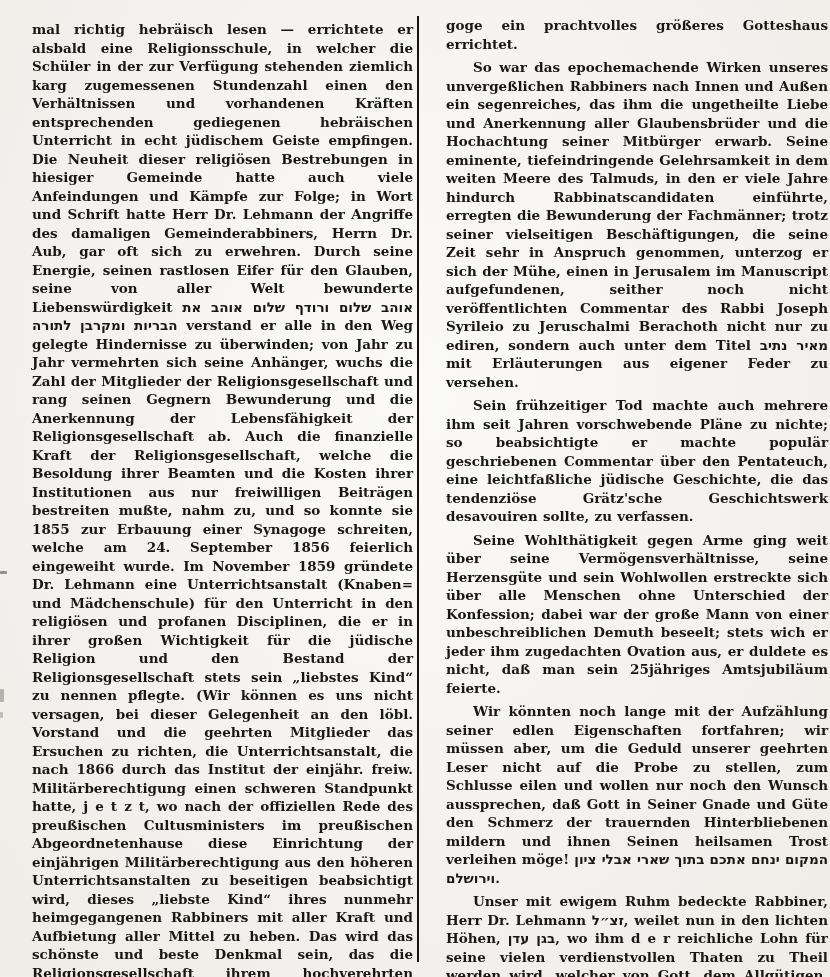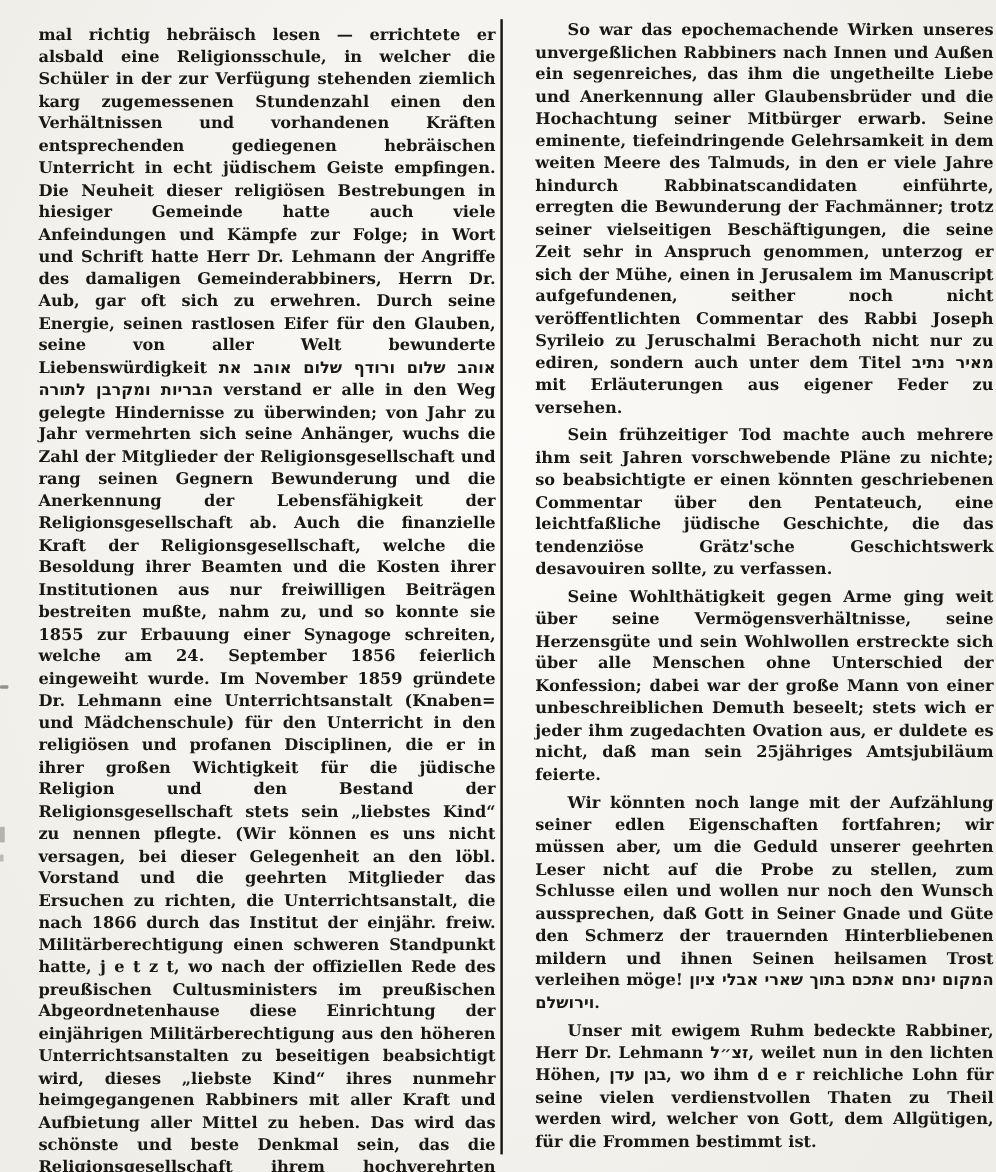--- a/index.html
+++ b/index.html
@@ -61,22 +61,23 @@
   <div class="artifact a2"></div>
   <div class="artifact a3"></div>
 
   <div class="col col-left">
     <p class="para cont" lang="de">mal richtig hebräisch lesen — errichtete er alsbald eine Religionsschule, in welcher die Schüler in der zur Verfügung stehenden ziemlich karg zugemessenen Stundenzahl einen den Verhältnissen und vorhandenen Kräften entsprechenden gediegenen hebräischen Unterricht in echt jüdischem Geiste empfingen. Die Neuheit dieser religiösen Bestrebungen in hiesiger Gemeinde hatte auch viele Anfeindungen und Kämpfe zur Folge; in Wort und Schrift hatte Herr Dr. Lehmann der Angriffe des damaligen Gemeinderabbiners, Herrn Dr. Aub, gar oft sich zu erwehren. Durch seine Energie, seinen rastlosen Eifer für den Glauben, seine von aller Welt bewunderte Liebenswürdigkeit אוהב שלום ורודף שלום אוהב את הבריות ומקרבן לתורה verstand er alle in den Weg gelegte Hindernisse zu überwinden; von Jahr zu Jahr vermehrten sich seine Anhänger, wuchs die Zahl der Mitglieder der Religionsgesellschaft und rang seinen Gegnern Bewunderung und die Anerkennung der Lebensfähigkeit der Religionsgesellschaft ab. Auch die finanzielle Kraft der Religionsgesellschaft, welche die Besoldung ihrer Beamten und die Kosten ihrer Institutionen aus nur freiwilligen Beiträgen bestreiten mußte, nahm zu, und so konnte sie 1855 zur Erbauung einer Synagoge schreiten, welche am 24. September 1856 feierlich eingeweiht wurde. Im November 1859 gründete Dr. Lehmann eine Unterrichtsanstalt (Knaben= und Mädchenschule) für den Unterricht in den religiösen und profanen Disciplinen, die er in ihrer großen Wichtigkeit für die jüdische Religion und den Bestand der Religionsgesellschaft stets sein „liebstes Kind“ zu nennen pflegte. (Wir können es uns nicht versagen, bei dieser Gelegenheit an den löbl. Vorstand und die geehrten Mitglieder das Ersuchen zu richten, die Unterrichtsanstalt, die nach 1866 durch das Institut der einjähr. freiw. Militärberechtigung einen schweren Standpunkt hatte, j e t z t, wo nach der offiziellen Rede des preußischen Cultusministers im preußischen Abgeordnetenhause diese Einrichtung der einjährigen Militärberechtigung aus den höheren Unterrichtsanstalten zu beseitigen beabsichtigt wird, dieses „liebste Kind“ ihres nunmehr heimgegangenen Rabbiners mit aller Kraft und Aufbietung aller Mittel zu heben. Das wird das schönste und beste Denkmal sein, das die Religionsgesellschaft ihrem hochverehrten dahingeschiedenen Führer setzen kann.) In Folge einer im Jahre 1857 stattgehabten Pulverexplosion bekam die Synogoge starke Risse, die mit den Jahren gefahrdrohend wurden, und da auch im Laufe der Zeit die Synagoge die zahlreichen Mitglieder nicht mehr fassen konnte, wurde 1878/79 auf der Stelle der abgerissenen Syna=</p>
   </div>
 
   <div class="divider"></div>
 
   <div class="col col-right">
+    <p class="para cont" lang="de">goge ein prachtvolles größeres Gotteshaus errichtet.</p>
     <p class="para" lang="de">So war das epochemachende Wirken unseres unvergeßlichen Rabbiners nach Innen und Außen ein segenreiches, das ihm die ungetheilte Liebe und Anerkennung aller Glaubensbrüder und die Hochachtung seiner Mitbürger erwarb. Seine eminente, tiefeindringende Gelehrsamkeit in dem weiten Meere des Talmuds, in den er viele Jahre hindurch Rabbinatscandidaten einführte, erregten die Bewunderung der Fachmänner; trotz seiner vielseitigen Beschäftigungen, die seine Zeit sehr in Anspruch genommen, unterzog er sich der Mühe, einen in Jerusalem im Manuscript aufgefundenen, seither noch nicht veröffentlichten Commentar des Rabbi Joseph Syrileio zu Jeruschalmi Berachoth nicht nur zu ediren, sondern auch unter dem Titel מאיר נתיב mit Erläuterungen aus eigener Feder zu versehen.</p>
-    <p class="para" lang="de">Sein frühzeitiger Tod machte auch mehrere ihm seit Jahren vorschwebende Pläne zu nichte; so beabsichtigte er einen könnten geschriebenen Commentar über den Pentateuch, eine leichtfaßliche jüdische Geschichte, die das tendenziöse Grätz'sche Geschichtswerk desavouiren sollte, zu verfassen.</p>
+    <p class="para" lang="de">Sein frühzeitiger Tod machte auch mehrere ihm seit Jahren vorschwebende Pläne zu nichte; so beabsichtigte er machte populär geschriebenen Commentar über den Pentateuch, eine leichtfaßliche jüdische Geschichte, die das tendenziöse Grätz'sche Geschichtswerk desavouiren sollte, zu verfassen.</p>
     <p class="para" lang="de">Seine Wohlthätigkeit gegen Arme ging weit über seine Vermögensverhältnisse, seine Herzensgüte und sein Wohlwollen erstreckte sich über alle Menschen ohne Unterschied der Konfession; dabei war der große Mann von einer unbeschreiblichen Demuth beseelt; stets wich er jeder ihm zugedachten Ovation aus, er duldete es nicht, daß man sein 25jähriges Amtsjubiläum feierte.</p>
     <p class="para" lang="de">Wir könnten noch lange mit der Aufzählung seiner edlen Eigenschaften fortfahren; wir müssen aber, um die Geduld unserer geehrten Leser nicht auf die Probe zu stellen, zum Schlusse eilen und wollen nur noch den Wunsch aussprechen, daß Gott in Seiner Gnade und Güte den Schmerz der trauernden Hinterbliebenen mildern und ihnen Seinen heilsamen Trost verleihen möge! המקום ינחם אתכם בתוך שארי אבלי ציון וירושלם.</p>
     <p class="para" lang="de">
       <span>Unser mit ewigem Ruhm bedeckte Rabbiner, Herr Dr. Lehmann זצ״ל, weilet nun in den lichten Höhen, בגן עדן, wo ihm d e r reichliche Lohn für seine vielen verdienstvollen Thaten zu Theil werden wird, welcher von Gott, dem Allgütigen, für die Frommen bestimmt ist.</span>
       
     </p>
   </div>
 
 </div>
 

